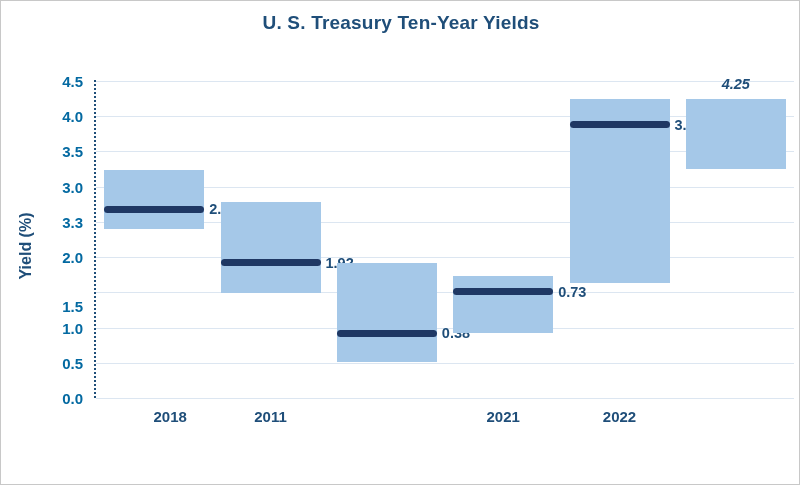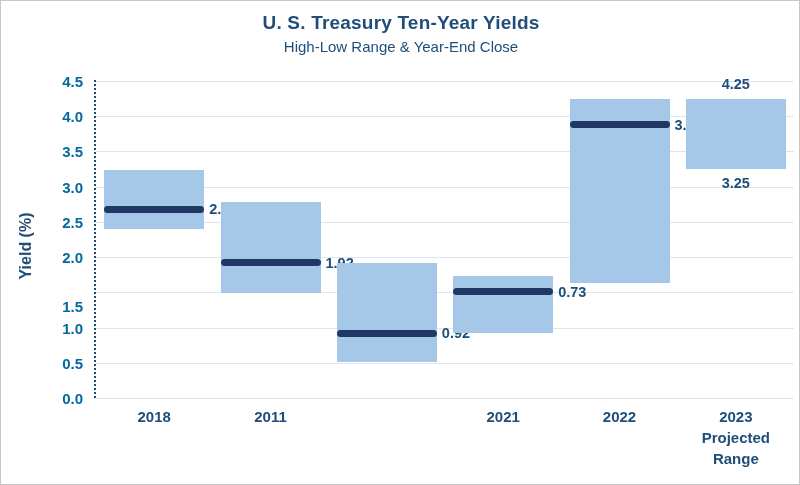--- a/index.html
+++ b/index.html
@@ -153,34 +153,33 @@
     line-height: 21px;
   }
 </style>
 </head>
 <body>
 
 <div id="figure">
 
   <div id="title-block">
     <div id="chart-title">U. S. Treasury Ten-Year Yields</div>
-    <div id="chart-subtitle">High-Low Range &amp; Year-End Close</div>
   </div>
 
   <div id="ylabel">
     <span>Yield (%)</span>
   </div>
 
   <div id="ytick-holder">
       <div class="ytick" style="top: 317px;">0.0</div>
       <div class="ytick" style="top: 281.778px;">0.5</div>
       <div class="ytick" style="top: 246.556px;">1.0</div>
       <div class="ytick" style="top: 225px;">1.5</div>
       <div class="ytick" style="top: 176.111px;">2.0</div>
-      <div class="ytick" style="top: 140.889px;">2.5</div>
+      <div class="ytick" style="top: 140.889px;">3.3</div>
       <div class="ytick" style="top: 105.667px;">3.0</div>
       <div class="ytick" style="top: 70.4444px;">3.5</div>
       <div class="ytick" style="top: 35.2222px;">4.0</div>
       <div class="ytick" style="top: 0px;">4.5</div>
     </div>
 
   <div id="yaxis-line"></div>
 
   <div id="plot">
       <div class="gridline" style="top: 317px;"></div>
@@ -194,45 +193,39 @@
       <div class="gridline" style="top: 35.2222px;"></div>
       <div class="gridline" style="top: 0px;"></div>
       <div class="bar" style="left: 8.16667px; top: 89.4644px; width: 100px; height: 58.4689px;"></div>
       <div class="closeline" style="left: 8.16667px; top: 124.709px; width: 100px;"></div>
       <div class="close-label" style="left: 113.167px; top: 128.209px;">2.68</div>
       <div class="bar" style="left: 124.5px; top: 121.164px; width: 100px; height: 90.8733px;"></div>
       <div class="closeline" style="left: 124.5px; top: 178.247px; width: 100px;"></div>
       <div class="close-label" style="left: 229.5px; top: 181.747px;">1.92</div>
       <div class="bar" style="left: 240.833px; top: 181.747px; width: 100px; height: 99.3267px;"></div>
       <div class="closeline" style="left: 240.833px; top: 248.691px; width: 100px;"></div>
-      <div class="close-label" style="left: 345.833px; top: 252.191px;">0.92</div>
+      <div class="close-label" style="left: 345.833px; top: 252.191px;">0.38</div>
       <div class="bar" style="left: 357.167px; top: 195.131px; width: 100px; height: 57.06px;"></div>
       <div class="closeline" style="left: 357.167px; top: 207.129px; width: 100px;"></div>
       <div class="close-label" style="left: 462.167px; top: 210.629px;">0.73</div>
       <div class="bar" style="left: 473.5px; top: 17.6111px; width: 100px; height: 184.564px;"></div>
       <div class="closeline" style="left: 473.5px; top: 40.1756px; width: 100px;"></div>
       <div class="close-label" style="left: 578.5px; top: 43.6756px;">3.88</div>
       <div class="bar" style="left: 589.833px; top: 17.6111px; width: 100px; height: 70.4444px;"></div>
-      <div class="range-label" style="left: 589.833px; width: 100px; top: -5.38889px;">4.25</div>
-      <div class="range-label" style="left: 589.833px; width: 100px; top: 94.0556px;">3.25</div>
+      <div class="range-label" style="left: 589.833px; width: 100px; top: -5.38889px; font-style: italic;">4.25</div>
     </div>
 
   <div id="xticks">
-      <div class="xtick" style="left: 0px; width: 116.333px;">
+      <div class="xtick" style="left: 16px; width: 116.333px;">
         <div>2018</div>
       </div>
       <div class="xtick" style="left: 116.333px; width: 116.333px;">
         <div>2011</div>
       </div>
       <div class="xtick" style="left: 349px; width: 116.333px;">
         <div>2021</div>
       </div>
       <div class="xtick" style="left: 465.333px; width: 116.333px;">
         <div>2022</div>
       </div>
-      <div class="xtick" style="left: 581.667px; width: 116.333px;">
-        <div>2023</div>
-        <div>Projected</div>
-        <div>Range</div>
-      </div>
     </div>
 
 </div>
 
 </body></html>

